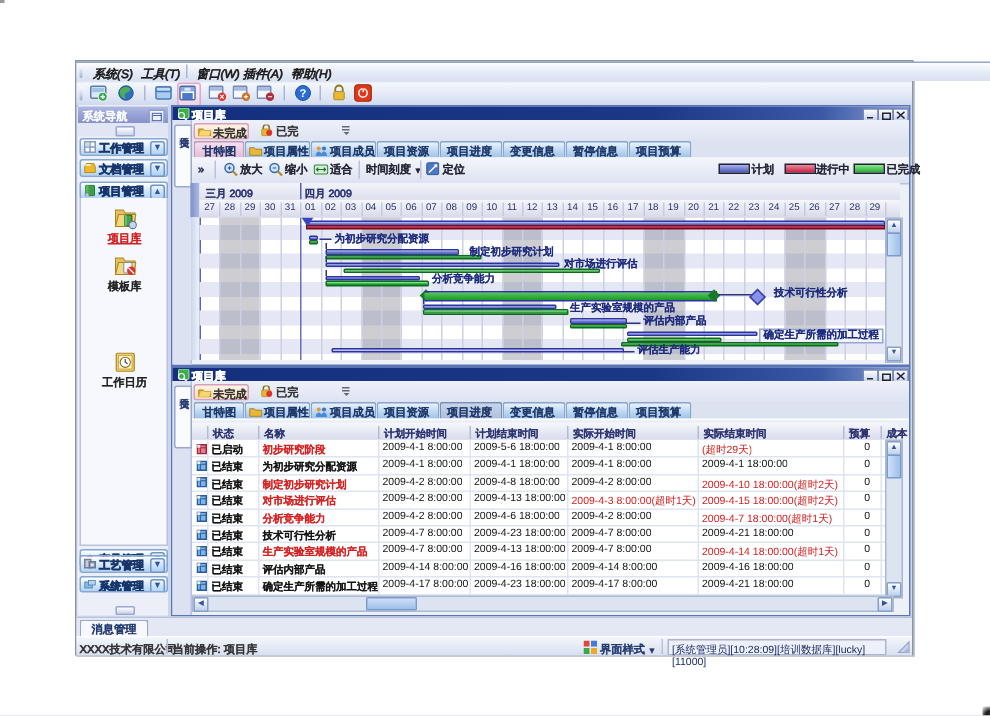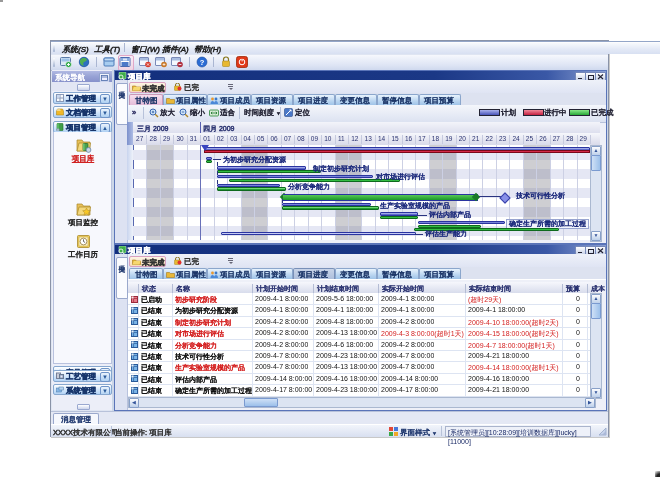--- a/index.html
+++ b/index.html
@@ -53,21 +53,21 @@
 .wbtns{position:absolute;right:2px;top:1px;width:29px;height:7px;}
 .wbtn{position:absolute;top:0;width:9px;height:7px;border:1px solid #7688b8;border-radius:1px;
   background:linear-gradient(#fdfdfe,#c9d3e8);color:#233;font-size:6px;line-height:6px;text-align:center;}
 .vstrip{position:absolute;left:0;top:9px;width:12px;bottom:0;background:#dde2f2;border-right:1px solid #b8c2dd;}
 .vtab{position:absolute;left:1px;top:3px;width:10px;height:40px;background:#fafbfe;border:1px solid #9aa8cc;
   border-radius:2px 0 0 2px;}
 .vtab span{position:absolute;left:1px;top:2px;width:8px;font-size:7px;color:#223a70;line-height:7.5px;
   writing-mode:vertical-lr;text-orientation:upright;letter-spacing:0;}
 .row1{position:absolute;left:13px;top:9px;right:0;height:13px;background:linear-gradient(#eef1f9,#dfe4f3);}
 .btn-uf{position:absolute;left:1px;top:1.5px;width:35px;height:9px;border:1px solid #d8a0c0;border-radius:2px;
-  background:linear-gradient(#fdf3e4,#f6ddba);font-size:7.5px;color:#333;font-weight:bold;}
+  background:linear-gradient(#fdf3e4,#f6ddba);font-size:7.5px;color:#333;}
 .btn-f{position:absolute;left:43px;top:1.5px;width:35px;height:9px;font-size:7.5px;color:#333;}
 .tabrow{position:absolute;left:13px;top:22px;right:0;height:12px;background:#dde2f0;border-bottom:1px solid #fff;}
 .tab{position:absolute;top:1px;height:10px;border:1px solid #8ba6cc;border-bottom:0;border-radius:2px 2px 0 0;
   background:linear-gradient(#e8f3fd,#b2d0ee 70%,#a0c4e8);font-size:7.5px;color:#1c3668;}
 .tab.sel1{background:linear-gradient(#f6dfee,#e4bcd8);border-color:#c898b8;}
 .tab.sel2{background:linear-gradient(#c8d4e8,#aebfdc);border-color:#7890b8;}
 .tab span{position:absolute;top:1px;}
 .gtbar{position:absolute;left:13px;top:34px;right:0;height:17px;background:linear-gradient(#f4f6fb,#dce2f1);
   border-bottom:1px solid #b8c2da;font-size:7.5px;color:#223;}
 .gtbar .ti{position:absolute;top:3px;white-space:nowrap;}
@@ -221,27 +221,29 @@
     <div id="sbpanel" class="a">
       <div class="navit" style="top:5px">
         <svg width="17" height="17" viewBox="0 0 17 17">
             <path d="M2 3h5l1.5 2H15v9H2z" fill="#e8c05a" stroke="#a8872a" stroke-width="0.7"></path>
             <path d="M2 14L4 6h11.5l-1.5 8z" fill="#f4d87c" stroke="#a8872a" stroke-width="0.7"></path>
             <rect x="8" y="6.5" width="5" height="7" rx="0.8" fill="#4aa04e" stroke="#1e6824" stroke-width="0.7"></rect>
             <rect x="8" y="6.5" width="1.6" height="7" fill="#6cc070"></rect>
             <circle cx="13.5" cy="13" r="2.4" fill="#c8d8e8" stroke="#5878a0" stroke-width="0.7"></circle>
           </svg>
         <span style="color:#d02020;text-decoration:underline">项目库</span></div>
-      <div class="navit" style="top:69px">
+      <div class="navit" style="top:37px">
         <svg width="17" height="17" viewBox="0 0 17 17">
             <path d="M2 3h5l1.5 2H15v9H2z" fill="#e8c05a" stroke="#a8872a" stroke-width="0.7"></path>
             <path d="M2 14L4 6h11.5l-1.5 8z" fill="#f4d87c" stroke="#a8872a" stroke-width="0.7"></path>
-            <path d="M11.5 7l1.2 2.4 2.6 0.3-1.9 1.8 0.5 2.6-2.4-1.3-2.4 1.3 0.5-2.6-1.9-1.8 2.6-0.3z" fill="#f8c828" stroke="#b08820" stroke-width="0.5"></path>
+            <rect x="7.5" y="6" width="5.5" height="7" rx="0.8" fill="#f8f8fc" stroke="#8090b0" stroke-width="0.7"></rect>
+            <circle cx="12.5" cy="11.5" r="2.8" fill="#e03030"></circle>
+            <path d="M10.7 9.7l3.6 3.6" stroke="#fff" stroke-width="0.9"></path>
           </svg>
-        <span>项目监控</span></div>
+        <span>模板库</span></div>
       <div class="navit" style="top:101px">
         <svg width="17" height="17" viewBox="0 0 17 17">
             <rect x="2.5" y="2.5" width="12" height="12" rx="1" fill="#f0d060" stroke="#a8872a" stroke-width="0.8"></rect>
             <rect x="4" y="4" width="9" height="9" fill="#fdf4cc" stroke="#c8a848" stroke-width="0.6"></rect>
             <circle cx="8.5" cy="8.5" r="3.4" fill="#fff" stroke="#886820" stroke-width="0.7"></circle>
             <path d="M8.5 6.3v2.2l1.6 1" stroke="#444" stroke-width="0.8" fill="none"></path>
           </svg>
         <span>工作日历</span></div>
     </div>
     <div class="grp" style="top:296px">

